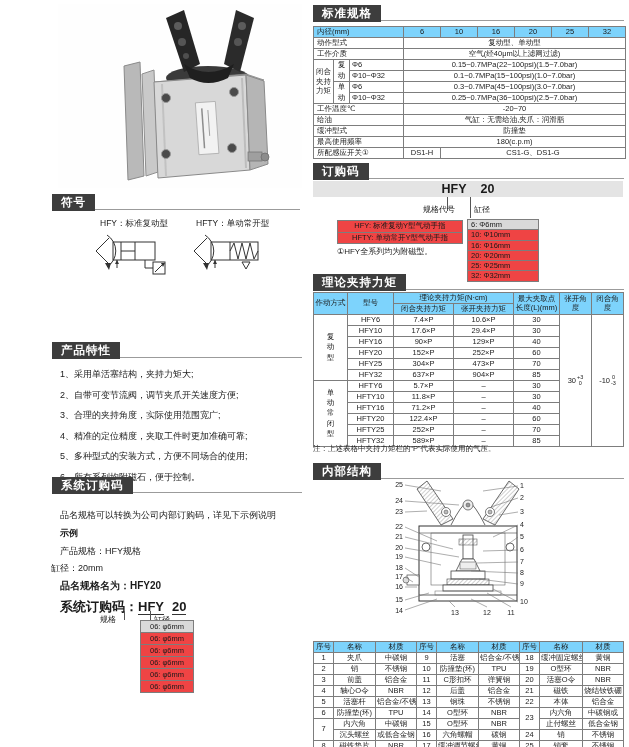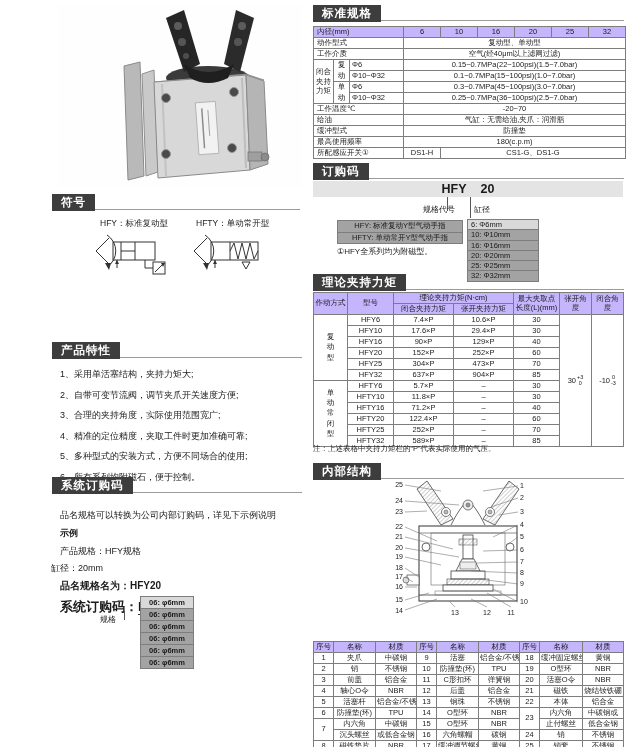--- a/index.html
+++ b/index.html
@@ -8,28 +8,28 @@
   .abs{position:absolute;}
   
   .sec-head{display:flex;align-items:flex-end;}
   .sec-head::after{content:"";flex:1;border-bottom:1px solid #9b9b9b;margin-bottom:1px;}
   .chip{display:inline-block;background:#3d3d3d;color:#fff;font-weight:bold;
         font-size:11.5px;line-height:15px;padding:1px 9px 1px 9px;letter-spacing:1px;}
   
   table{border-collapse:collapse;table-layout:fixed;width:100%;}
   td,th{border:1px solid #7d7d7d;font-size:7.5px;font-weight:normal;text-align:center;
         padding:0 1px;height:10px;line-height:1.15;overflow:hidden;white-space:nowrap;}
-  th{background:#c4b5fd;white-space:normal;}
+  th{background:#7dd3fc;white-space:normal;}
   .wrap{white-space:normal;word-break:break-all;}
   .vert{display:inline-block;width:9px;white-space:normal;word-break:break-all;line-height:1.35;}
   .vert2{display:inline-block;width:17px;white-space:normal;word-break:break-all;line-height:1.3;}
   .tol{display:inline-flex;flex-direction:column;vertical-align:middle;font-size:5.5px;line-height:1.05;margin-left:1px;}
   .tol i{font-style:normal;}
   
-  .optbox{border:1px solid #7d7d7d;background:#a3a3a3;}
+  .optbox{border:1px solid #7d7d7d;background:#ef4444;}
   .optrow{border-bottom:1px solid #7d7d7d;font-size:7.5px;text-align:center;overflow:hidden;white-space:nowrap;}
   .optrow:last-child{border-bottom:none;}
   .optrow.sel{background:#d9d9d9;}
   .vline{position:absolute;width:1px;background:#555;}
   .band{background:#e4e4e4;text-align:center;font-weight:bold;font-size:12.5px;line-height:16px;}
   .codeul{border-bottom:1px solid #333;padding-bottom:0px;}
   .note{font-size:8px;}
   ul.feat{list-style:none;margin:0;padding:0;}
   ul.feat li{font-size:9px;margin-bottom:7.5px;white-space:nowrap;}
   .txt9{font-size:9px;white-space:nowrap;}
@@ -141,21 +141,21 @@
   <span class="abs txt9" style="left:60px;top:545px;">产品规格：HFY规格</span>
   <span class="abs txt9" style="left:51px;top:562px;">缸径：20mm</span>
   <span class="abs b" style="left:60px;top:579px;font-size:10px;">品名规格名为：HFY20</span>
   <div class="abs b" style="left:60px;top:598px;font-size:13px;white-space:nowrap;">
     <span>系统订购码：</span><span class="codeul">HFY</span><span style="display:inline-block;width:8px;"></span><span class="codeul">20</span>
   </div>
   <div class="vline" style="left:124px;top:611px;height:9px;"></div>
   <div class="vline" style="left:150px;top:611px;height:18px;"></div>
   <span class="abs txt8" style="left:100px;top:614px;">规格</span>
   <span class="abs txt8" style="left:154px;top:614px;">缸径</span>
-  <div class="abs optbox" style="left:140px;top:596px;width:52px;font-weight:bold;">
+  <div class="abs optbox" style="left:140px;top:620px;width:52px;">
     <div class="optrow sel" style="line-height:11px;">06: φ6mm</div>
     <div class="optrow" style="line-height:11px;">06: φ6mm</div>
     <div class="optrow" style="line-height:11px;">06: φ6mm</div>
     <div class="optrow" style="line-height:11px;">06: φ6mm</div>
     <div class="optrow" style="line-height:11px;">06: φ6mm</div>
     <div class="optrow" style="line-height:11px;">06: φ6mm</div>
   </div>
 
   <div class="abs sec-head" style="left:313px;top:5px;width:311px;">
     <span class="chip">标准规格</span>

